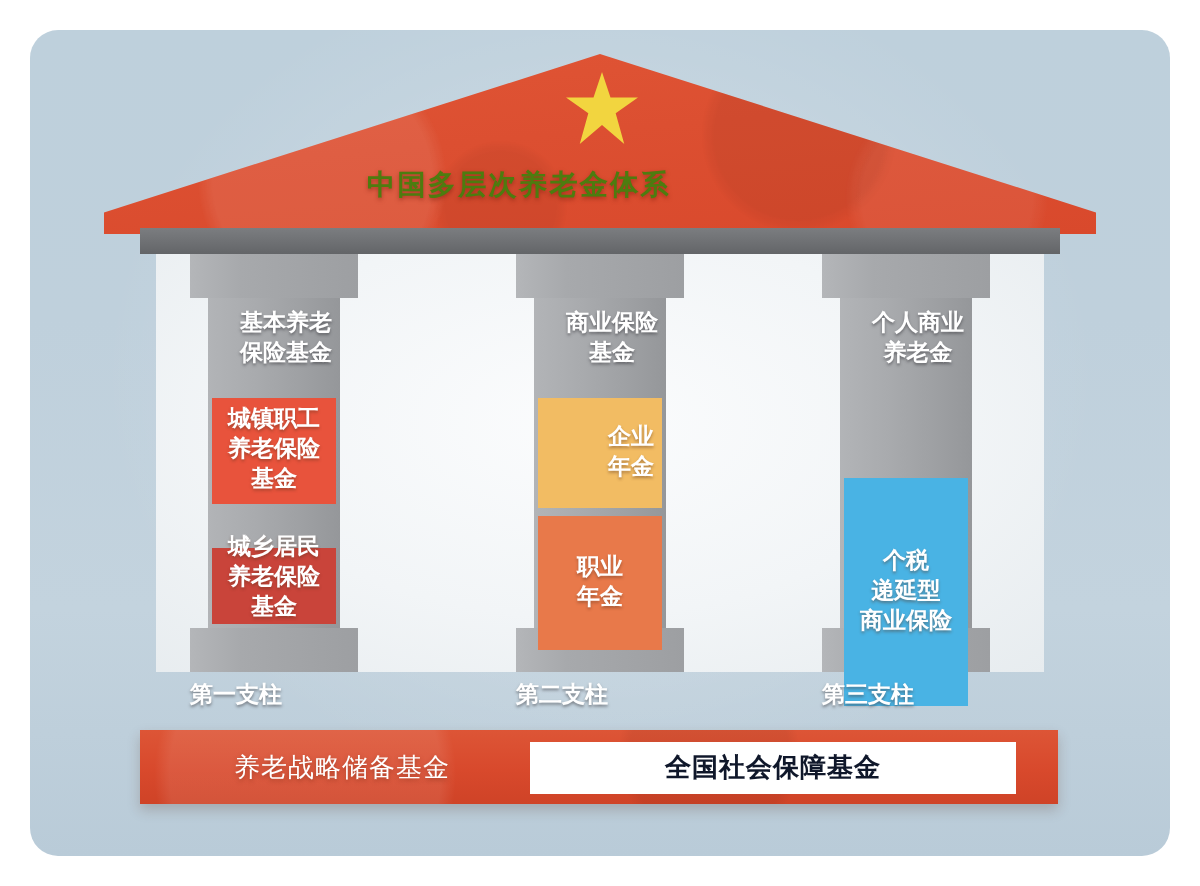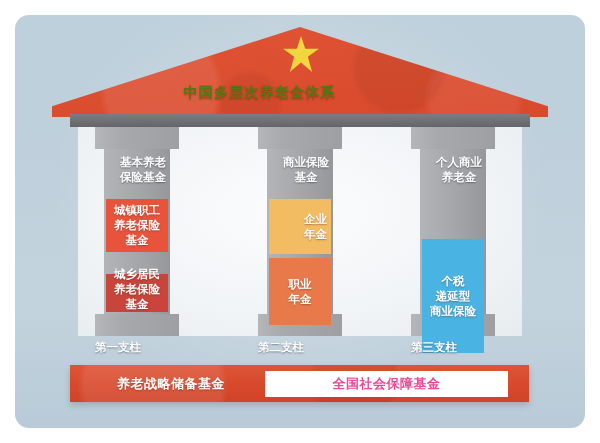--- a/index.html
+++ b/index.html
@@ -153,31 +153,31 @@
   .foundation-grain {
     position: absolute; inset: 0;
     background:
       radial-gradient(circle at 18% 60%, rgba(255,255,255,.09) 0 18%, transparent 20%),
       radial-gradient(circle at 62% 35%, rgba(0,0,0,.05) 0 14%, transparent 16%);
   }
   .found-left {
     position: absolute;
     left: 8px; top: 0; width: 186px; height: 37px;
     display: flex; align-items: center; justify-content: center;
-    color: #ffffff; font-size: 13px; font-weight: bold;
+    color: #ffffff; font-size: 13px; font-weight: normal;
     letter-spacing: .5px;
     text-shadow: 0 1px 2px rgba(120,40,20,.5);
   }
   .found-box {
     position: absolute;
     left: 195px; top: 6px;
     width: 243px; height: 26px;
     background: #ffffff;
     display: flex; align-items: center; justify-content: center;
-    color: #ec4899; font-size: 13px; font-weight: bold;
+    color: #0f172a; font-size: 13px; font-weight: bold;
     letter-spacing: .5px;
   }
 </style>
 </head>
 <body>
 
 <div id="stage">
 
   <div class="panel">
     <div class="panel-sheen"></div>

